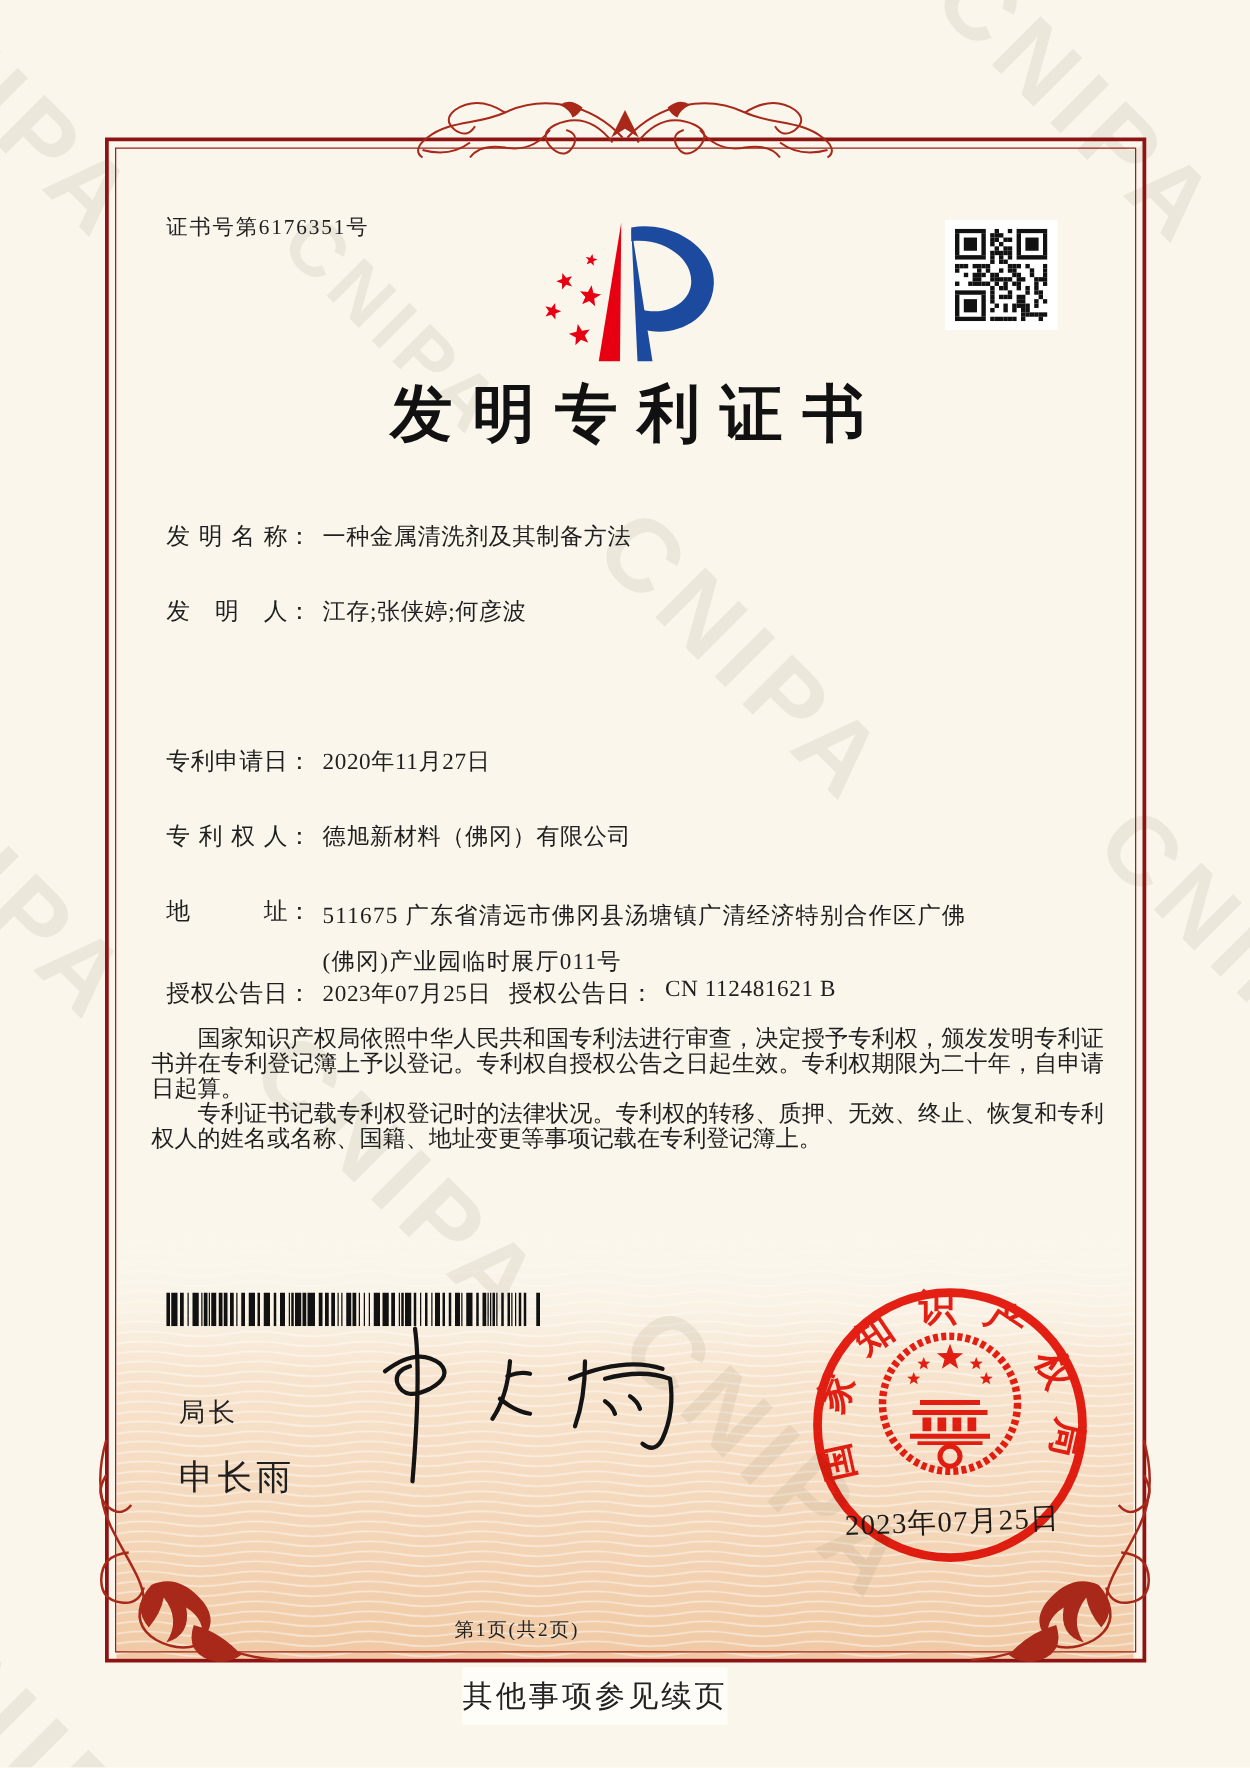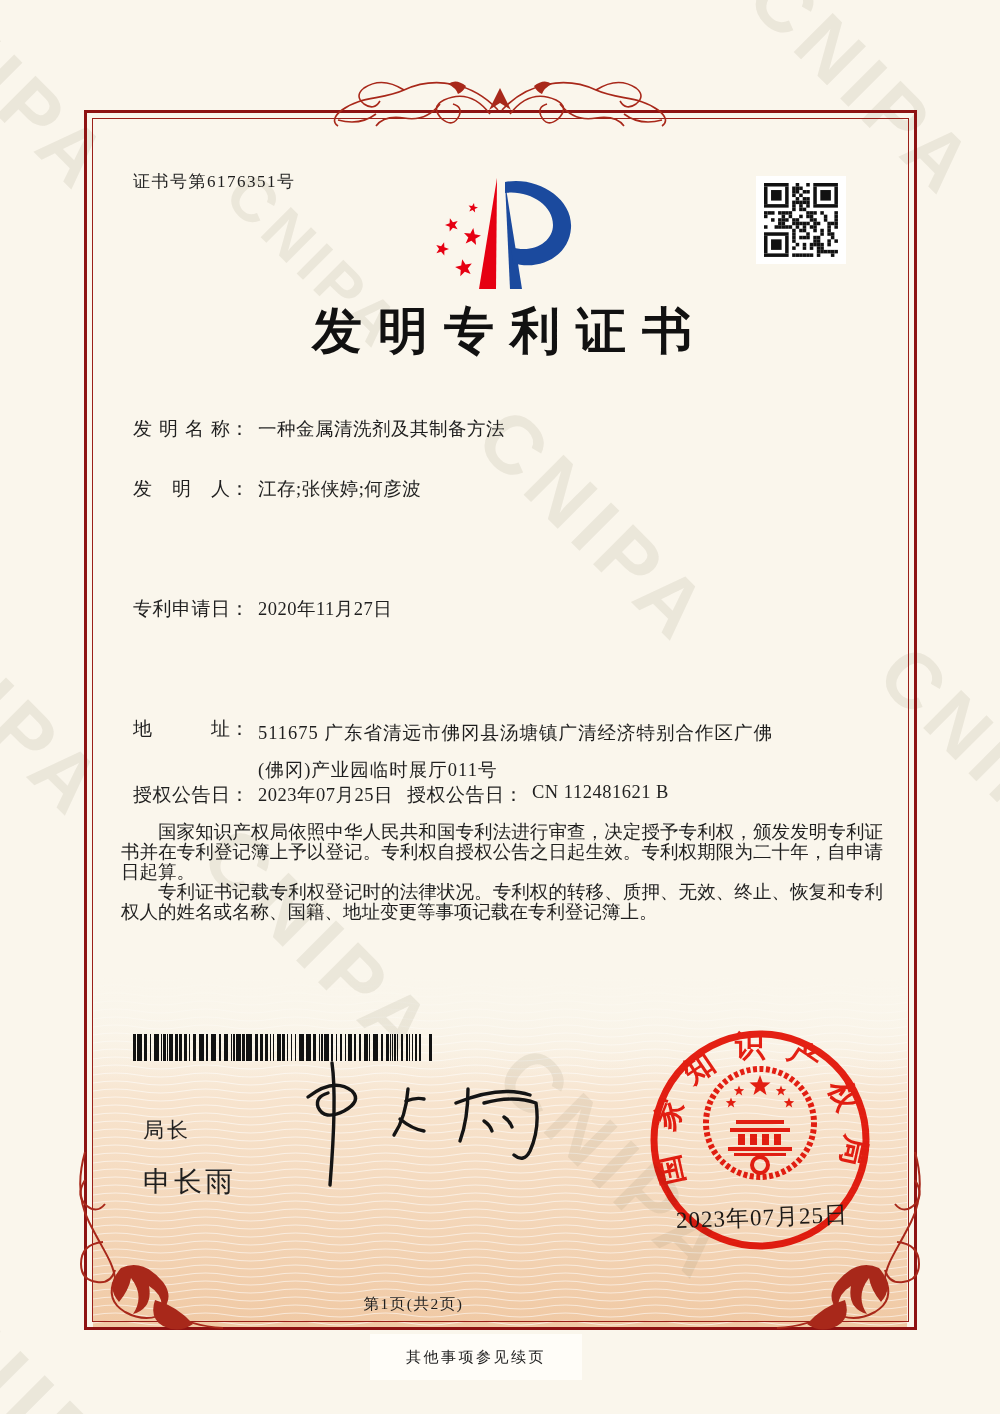--- a/index.html
+++ b/index.html
@@ -40,21 +40,21 @@
   .paras p{margin:0; text-indent:2em;}
   .barcode{position:absolute; left:133px; top:1034px; z-index:5;}
   .sig-title{position:absolute; left:143px; top:1116px; font-size:21px; letter-spacing:3px; z-index:5;}
   .sig-name{position:absolute; left:143px; top:1163px; font-size:28px; letter-spacing:3px; z-index:5;}
   .signature{position:absolute; left:280px; top:1045px; z-index:5;}
   .seal{position:absolute; left:640px; top:1020px; z-index:6; opacity:.95; mix-blend-mode:multiply;}
   .page-no{position:absolute; left:0; top:1294px; width:827px; text-align:center;
     font-size:15.5px; letter-spacing:1.5px; z-index:5;}
   .footer-patch{position:absolute; left:370px; top:1334px; width:212px; height:46px;
     background:#fffdf8; z-index:5; display:flex; align-items:center; justify-content:center;}
-  .footer-note{font-size:15px; letter-spacing:2.5px; color:#222;}
+  .footer-note{font-size:24px; letter-spacing:2.5px; color:#222;}
 </style>
 </head>
 <body>
 
 <div class="page">
 
   <svg class="waves" width="814" height="352">
     <defs>
       <linearGradient id="peachG" x1="0" y1="0" x2="0" y2="1">
         <stop offset="0" stop-color="#faf6ec" stop-opacity="0"></stop>
@@ -292,20 +292,23 @@
 
   <div class="frow" style="top:476px">
     <span class="flabel">发明人</span><span class="fcolon">：</span><span class="fvalue">江存;张侠婷;何彦波</span>
   </div>
   <div class="frow" style="top:416px">
     <span class="flabel">发明名称</span><span class="fcolon">：</span><span class="fvalue">一种金属清洗剂及其制备方法</span>
   </div>
   <div class="frow" style="top:596px">
     <span class="flabel">专利申请日</span><span class="fcolon">：</span><span class="fvalue">2020年11月27日</span>
   </div>
+  <div class="frow" style="top:656px">
+    <span class="flabel">专利权人</span><span class="fcolon">：</span><span class="fvalue">德旭新材料（佛冈）有限公司</span>
+  </div>
   <div class="frow addr" style="top:716px">
     <span class="flabel">地址</span><span class="fcolon">：</span><span class="fvalue">511675 广东省清远市佛冈县汤塘镇广清经济特别合作区广佛(佛冈)产业园临时展厅011号</span>
   </div>
   <div class="frow" style="top:782px">
     <span class="flabel">授权公告日</span><span class="fcolon">：</span><span class="fvalue">2023年07月25日</span>
     <span class="pair2">
       <span class="flabel">授权公告日</span><span class="fcolon">：</span><span class="fvalue">CN 112481621 B</span>
     </span>
   </div>
 

